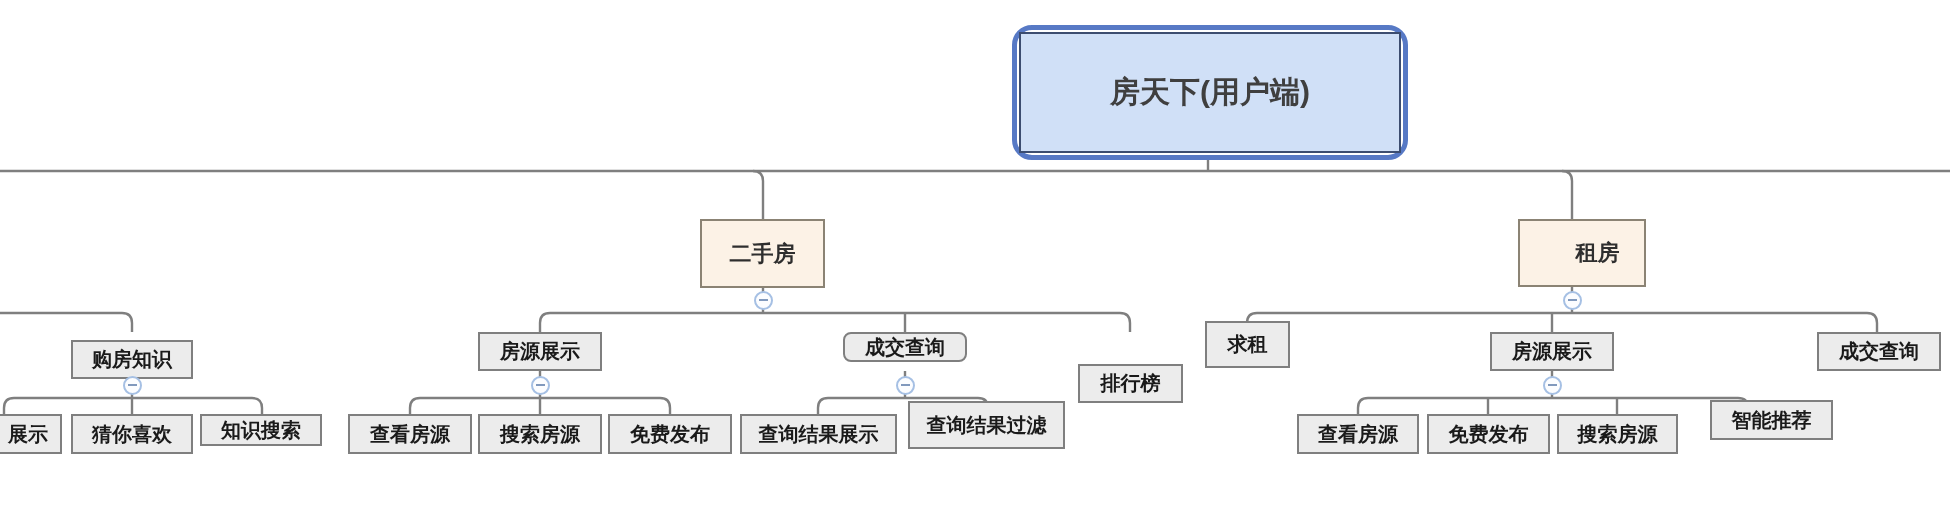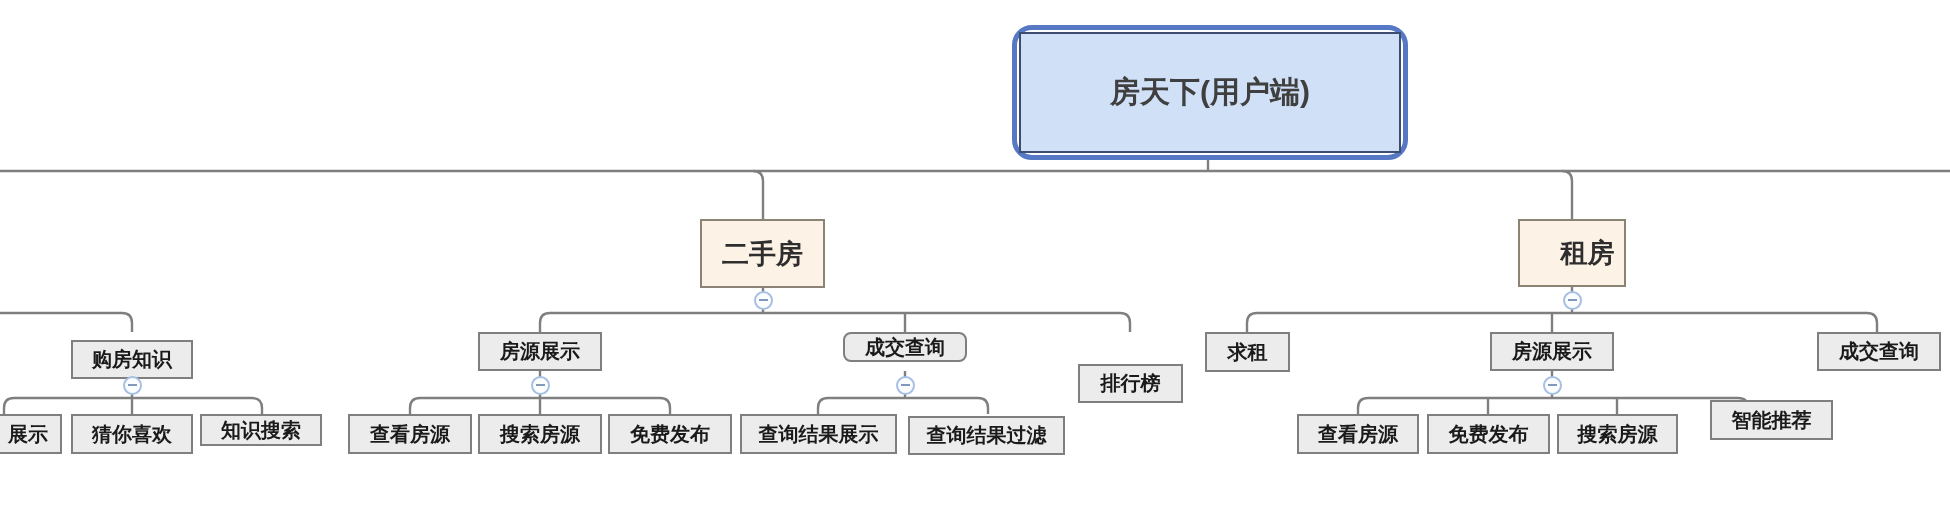--- a/index.html
+++ b/index.html
@@ -19,21 +19,21 @@
   .node.leaf{
     background:var(--leaf-fill,#ececec);
     border:2px solid var(--leaf-border,#7f7f7f);
     color:var(--leaf-text,#1a1a1a);
     font-size:20px;
   }
   .node.branch{
     background:var(--branch-fill,#fcf2e6);
     border:2px solid var(--branch-border,#8b8374);
     color:var(--branch-text,#2e2e2e);
-    font-size:27px;
+    font-size:22px;
   }
   .node.root{
     border:5px solid var(--root-outer-border,#5779c5);
     border-radius:20px;background:#ffffff;padding:2px;
   }
   .root-inner{
     width:100%;height:100%;box-sizing:border-box;
     border:2px solid var(--root-inner-border,#3c4d70);
     background:var(--root-fill,#d0e0f7);
     display:flex;align-items:center;justify-content:center;
@@ -79,36 +79,36 @@
     </svg>
   <div id="nodes-layer">
       <div class="node root" style="left: 1012px; top: 25px; width: 396px; height: 135px;">
         <div class="root-inner">
           <span>房天下(用户端)</span>
         </div>
       </div>
       <div class="node branch" style="left: 700px; top: 219px; width: 125px; height: 69px;">
         <span>二手房</span>
       </div>
-      <div class="node branch" style="left: 1518px; top: 219px; width: 108px; height: 68px; padding-left: 31px;">
+      <div class="node branch" style="left: 1518px; top: 219px; width: 128px; height: 68px; padding-left: 31px;">
         <span>租房</span>
       </div>
       <div class="node leaf" style="left: 71px; top: 340px; width: 122px; height: 39px;">
         <span>购房知识</span>
       </div>
       <div class="node leaf" style="left: 478px; top: 332px; width: 124px; height: 39px;">
         <span>房源展示</span>
       </div>
       <div class="node leaf" style="left: 843px; top: 332px; width: 124px; height: 30px; border-radius: 8px;">
         <span>成交查询</span>
       </div>
       <div class="node leaf" style="left: 1078px; top: 332px; width: 105px; height: 39px; margin-top: 32px;">
         <span>排行榜</span>
       </div>
-      <div class="node leaf" style="left: 1205px; top: 332px; width: 85px; height: 40px;">
+      <div class="node leaf" style="left: 1205px; top: 321px; width: 85px; height: 47px;">
         <span>求租</span>
       </div>
       <div class="node leaf" style="left: 1490px; top: 332px; width: 124px; height: 39px;">
         <span>房源展示</span>
       </div>
       <div class="node leaf" style="left: 1817px; top: 332px; width: 124px; height: 39px;">
         <span>成交查询</span>
       </div>
       <div class="node leaf clipped" style="left: -58px; top: 414px; width: 120px; height: 40px;">
         <span>展示</span>
@@ -124,21 +124,21 @@
       </div>
       <div class="node leaf" style="left: 478px; top: 414px; width: 124px; height: 40px;">
         <span>搜索房源</span>
       </div>
       <div class="node leaf" style="left: 608px; top: 414px; width: 124px; height: 40px;">
         <span>免费发布</span>
       </div>
       <div class="node leaf" style="left: 740px; top: 414px; width: 157px; height: 40px;">
         <span>查询结果展示</span>
       </div>
-      <div class="node leaf" style="left: 908px; top: 416px; width: 157px; height: 39px;">
+      <div class="node leaf" style="left: 908px; top: 401px; width: 157px; height: 48px;">
         <span>查询结果过滤</span>
       </div>
       <div class="node leaf" style="left: 1297px; top: 414px; width: 122px; height: 40px;">
         <span>查看房源</span>
       </div>
       <div class="node leaf" style="left: 1427px; top: 414px; width: 123px; height: 40px;">
         <span>免费发布</span>
       </div>
       <div class="node leaf" style="left: 1557px; top: 414px; width: 121px; height: 40px;">
         <span>搜索房源</span>

